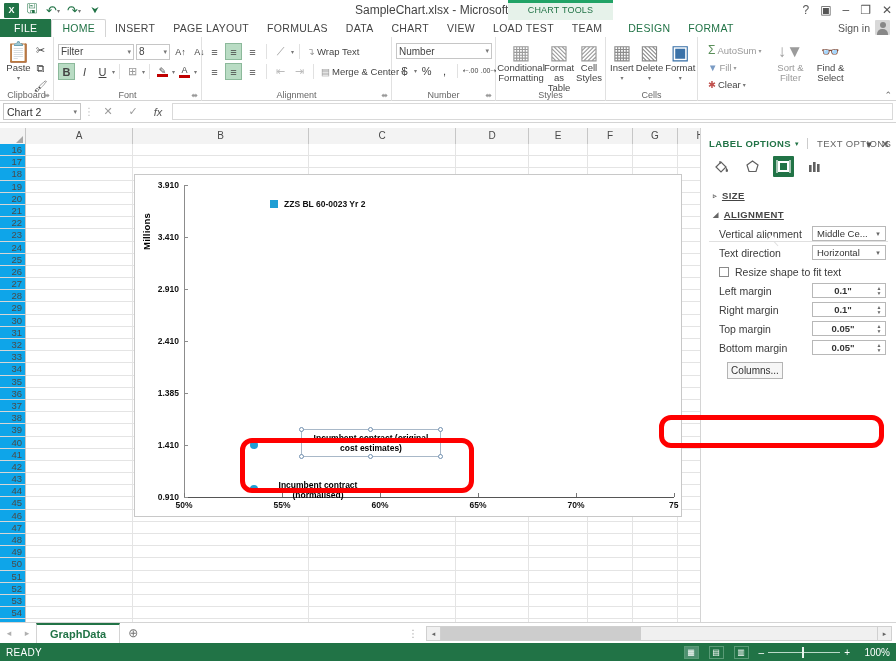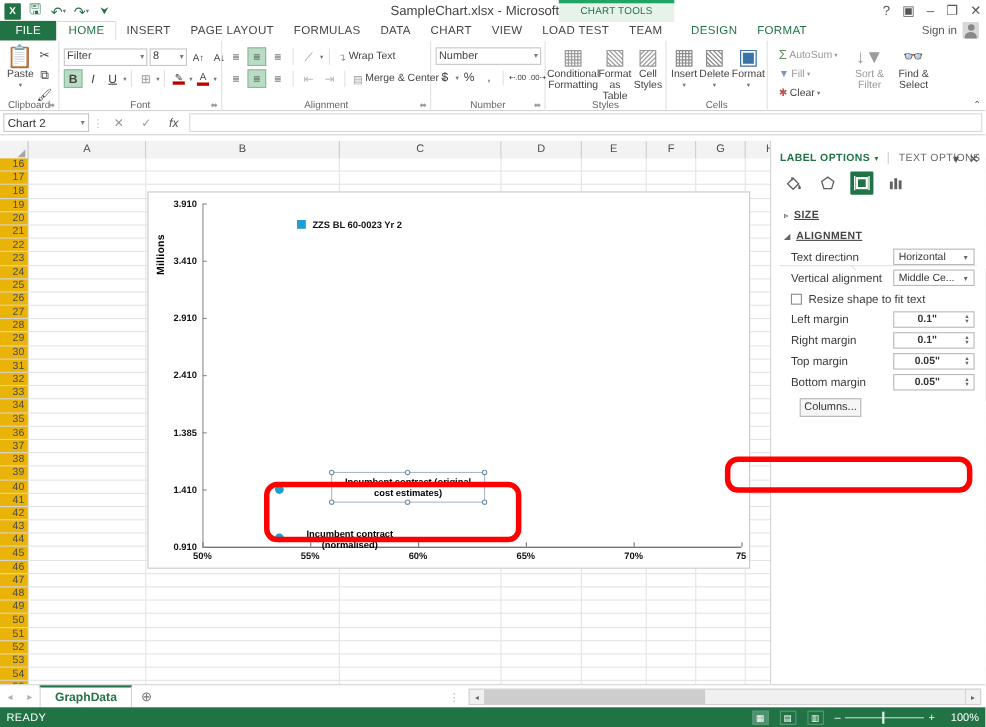--- a/index.html
+++ b/index.html
@@ -105,21 +105,21 @@
             background:#f3f3f3; border-bottom:1px solid #c6c6c6; }
   .corner { width:26px; height:16px; background:#f3f3f3; border-right:1px solid #c6c6c6;
             position:relative; }
   .corner::after { content:""; position:absolute; right:2px; bottom:1px;
                    border-left:7px solid transparent; border-bottom:7px solid #a6a6a6; }
   .ch { height:16px; border-right:1px solid #c6c6c6; text-align:center; font-size:10px;
         color:#4a4a4a; line-height:16px; background:#f3f3f3; }
   #rowhdr { position:absolute; left:0; top:16px; width:26px; background:#f3f3f3; }
   .rh { height:12.2px; border-bottom:1px solid #d6d6d6; border-right:1px solid #c6c6c6;
         text-align:right; padding-right:3px; font-size:9.5px; color:#4a4a4a; line-height:12px;
-        background:#eab308; }
+        background:#0ea5e9; }
   #cells { position:absolute; left:26px; top:16px; right:0; bottom:0; background:#fff; }
   .grow { height:12.2px; border-bottom:1px solid #e4e4e4; display:flex; }
   .gcell { border-right:1px solid #e4e4e4; height:12.2px; }
 
   
   #chartobj {
     position:absolute; left:134px; top:174px; width:548px; height:343px;
     background:#fff; border:1px solid #c8c8c8; z-index:6;
   }
   #chart-inner { position:absolute; inset:0; }
@@ -1142,31 +1142,31 @@
     <div class="sect-hdr">
       <span class="tri">▹</span>
       <span class="ul">SIZE</span>
     </div>
     <div class="sect-hdr">
       <span class="tri">◢</span>
       <span class="ul">ALIGNMENT</span>
     </div>
 
     <div class="prow">
+      <span class="plabel">Vertical alignment</span>
+      <span class="pctl">
+        <span class="pv">Middle Ce...</span>
+        <span class="pdd">▾</span>
+      </span>
+    </div>
+
+    <div class="prow">
       <span class="plabel">Text direction</span>
       <span class="pctl">
         <span class="pv">Horizontal</span>
-        <span class="pdd">▾</span>
-      </span>
-    </div>
-
-    <div class="prow">
-      <span class="plabel">Vertical alignment</span>
-      <span class="pctl">
-        <span class="pv">Middle Ce...</span>
         <span class="pdd">▾</span>
       </span>
     </div>
 
 
     <div class="cbrow">
       <span class="chk"></span>
       <span class="cblabel">Resize shape to fit text</span>
     </div>
 

